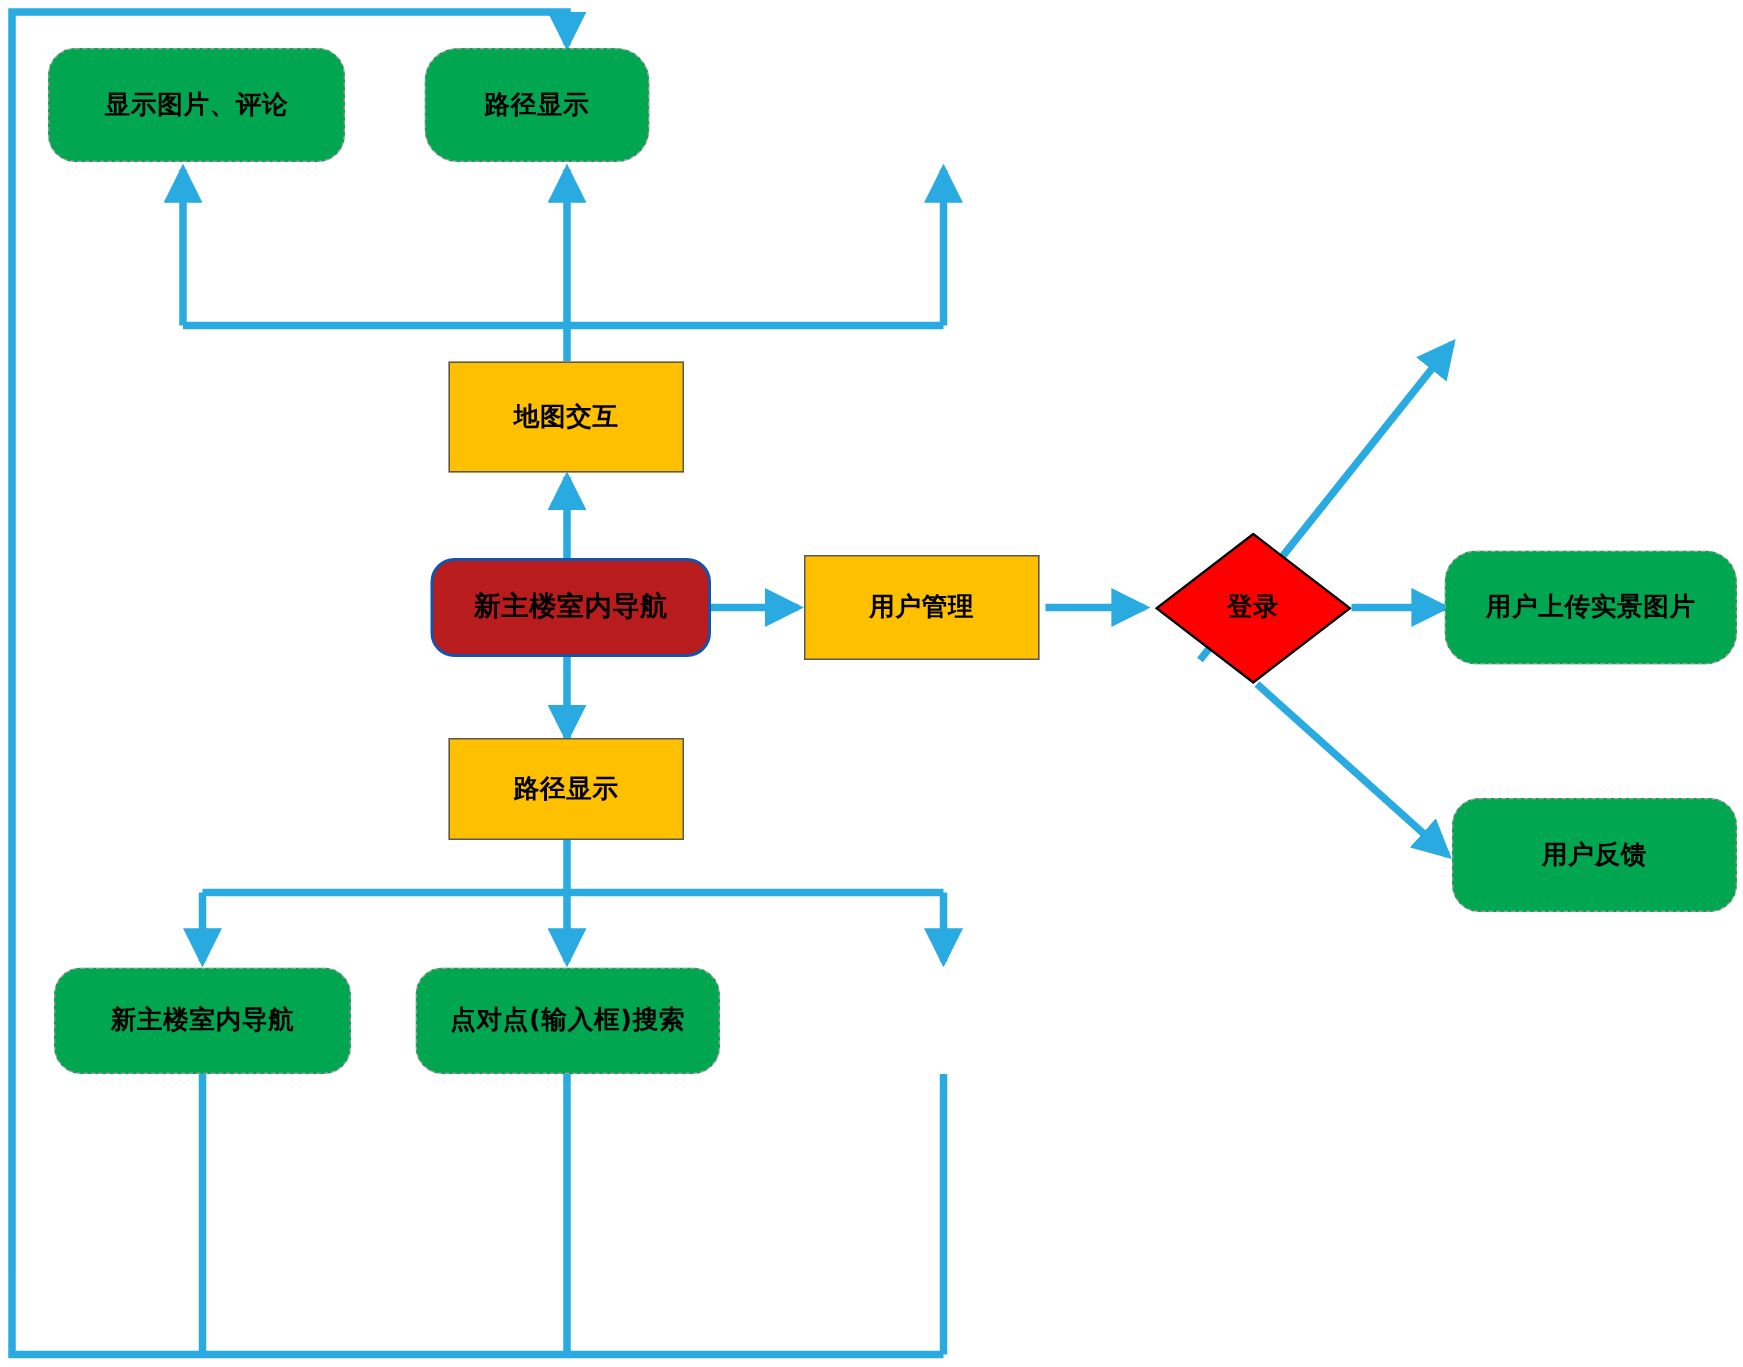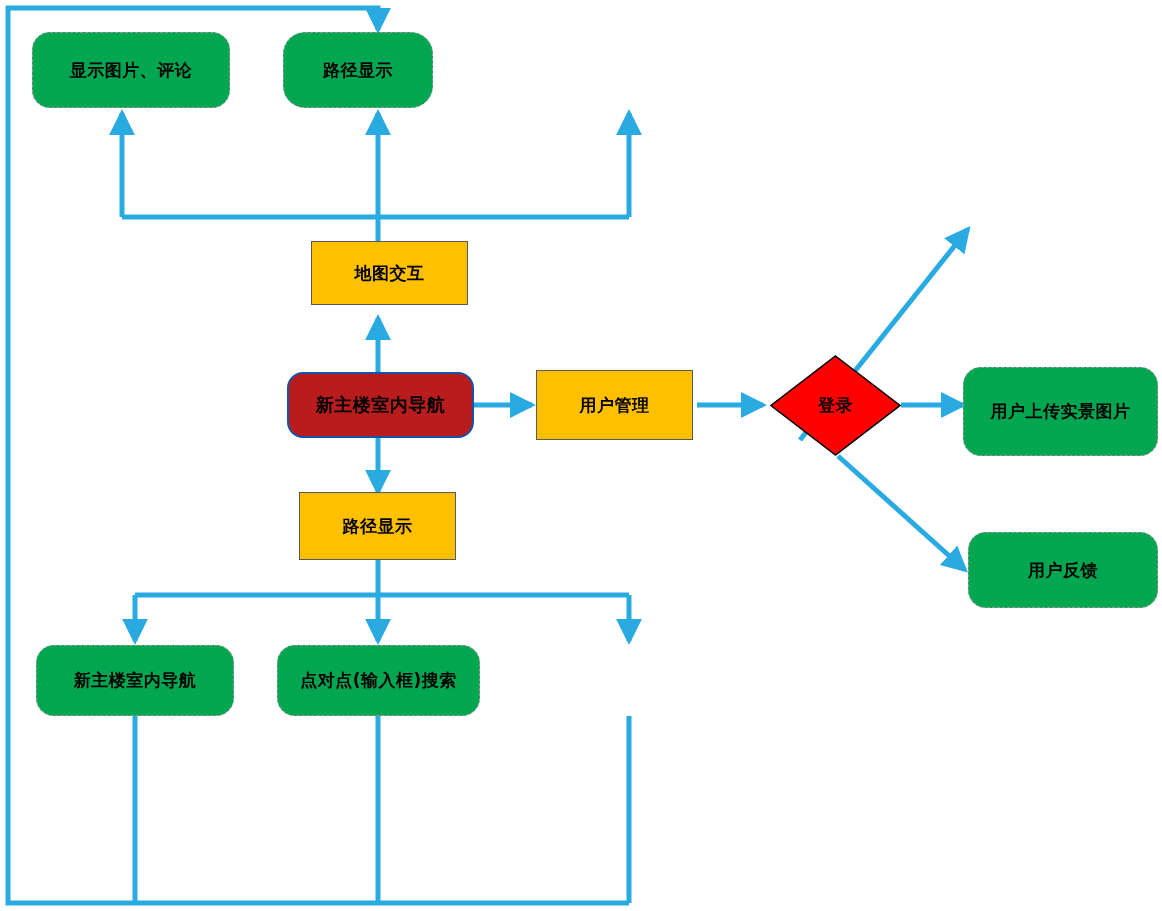--- a/index.html
+++ b/index.html
@@ -134,21 +134,21 @@
 
   <div class="node green" style="left:32px; top:32px; width:198px; height:76px;">
     <span class="label">显示图片、评论</span>
   </div>
 
   <div class="node green" style="left:283px; top:32px; width:150px; height:76px;border-radius:22px;">
     <span class="label">路径显示</span>
   </div>
 
 
-  <div class="node orange" style="left:311px; top:241px; width:157px; height:64px;">
+  <div class="node orange" style="left:299px; top:241px; width:157px; height:74px;">
     <span class="label">地图交互</span>
   </div>
 
   <div class="node blue" style="left:287px; top:372px; width:187px; height:66px;">
     <span class="label">新主楼室内导航</span>
   </div>
 
   <div class="node orange" style="left:299px; top:492px; width:157px; height:68px;">
     <span class="label">路径显示</span>
   </div>
@@ -158,21 +158,21 @@
   </div>
 
   <div class="node diamond" style="left:770px; top:355px; width:131px; height:101px;">
     <svg class="diamond-shape" viewBox="0 0 131 101" preserveAspectRatio="none">
       <polygon points="65.5,1 130,50.5 65.5,100 1,50.5" fill="#ff0000" stroke="#000000" stroke-width="1.5"></polygon>
     </svg>
     <span class="label">登录</span>
   </div>
 
 
-  <div class="node green" style="left:963px; top:367px; width:195px; height:89px;">
+  <div class="node green" style="left:963px; top:367px; width:195px; height:76px;border-radius:21px;">
     <span class="label">用户上传实景图片</span>
   </div>
 
   <div class="node green" style="left:968px; top:532px; width:190px; height:76px;">
     <span class="label">用户反馈</span>
   </div>
 
   <div class="node green" style="left:36px; top:645px; width:198px; height:71px;">
     <span class="label">新主楼室内导航</span>
   </div>

